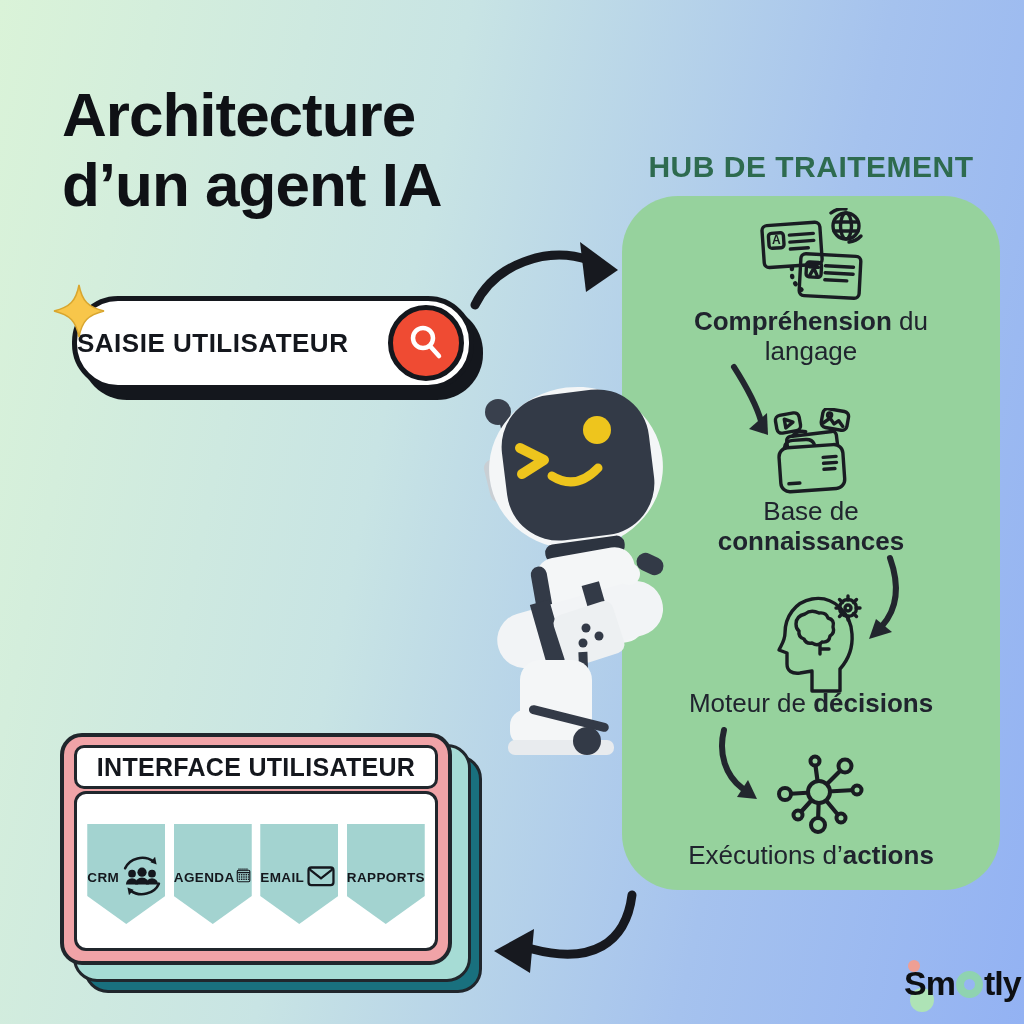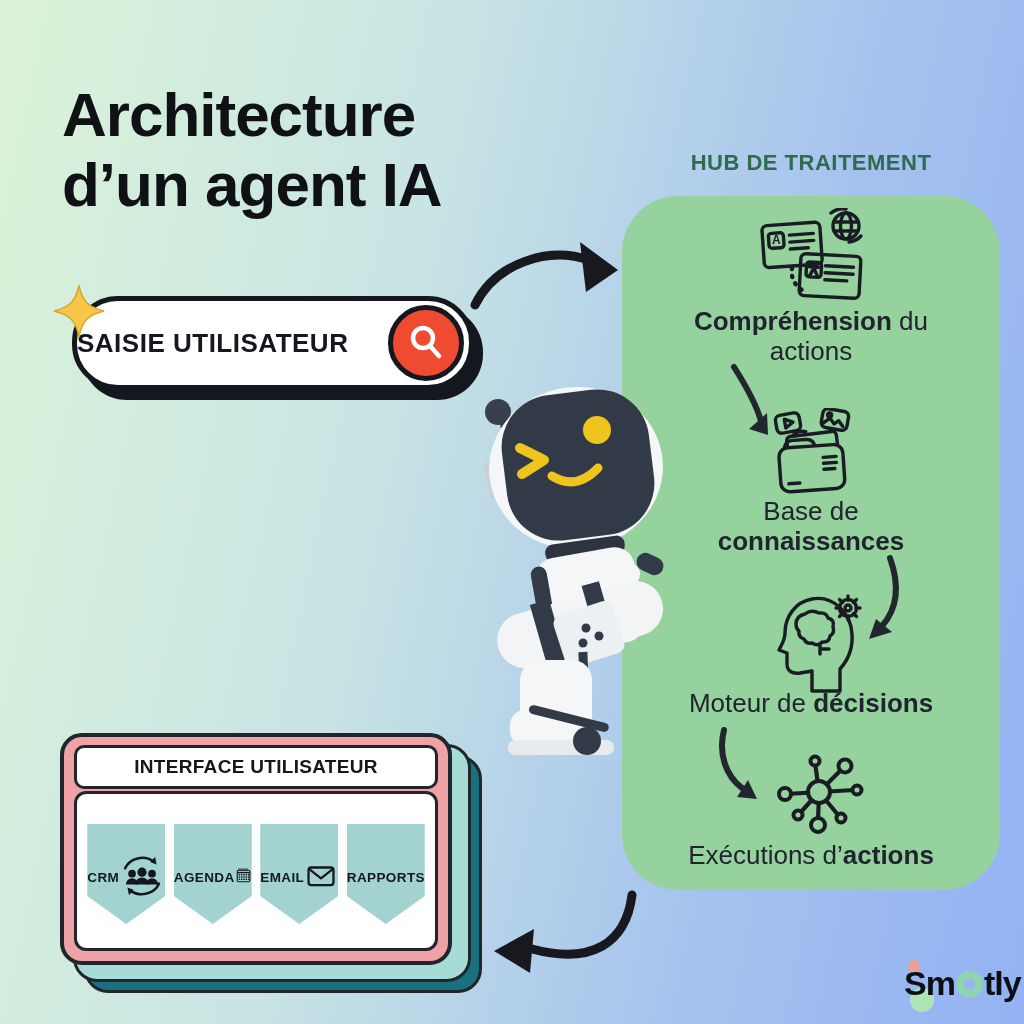--- a/index.html
+++ b/index.html
@@ -6,21 +6,21 @@
   body{font-family:"Liberation Sans", sans-serif;}
   .canvas{position:relative;width:1024px;height:1024px;overflow:hidden;
     background:linear-gradient(102deg,#daf3d8 0%,#c8e4e4 38%,#a5c2ee 72%,#93b2f3 100%);}
 
   
   .title{position:absolute;left:51px;top:80px;font-size:62px;line-height:1.13;
     font-weight:800;letter-spacing:-1px;color:#0f1115;margin-left:11px;}
 
   
   .hub-header{position:absolute;left:622px;top:150px;width:378px;text-align:center;
-    font-size:22px;font-weight:800;letter-spacing:.5px;color:#2e6b4f;}
+    font-size:30px;font-weight:800;letter-spacing:.5px;color:#2e6b4f;}
   .hub-panel{position:absolute;left:622px;top:196px;width:378px;height:694px;
     background:#96d29d;border-radius:56px;z-index:1;}
   .hub-icon{position:absolute;}
   .step-label{position:absolute;width:100%;text-align:center;font-size:26px;
     line-height:1.16;color:#20242e;}
   .step-label b{font-weight:700;}
   .step-label .inner{display:inline-block;}
   .w1 .inner{max-width:300px;}
   .w2 .inner{max-width:240px;}
   .nowrap{white-space:nowrap;}
@@ -38,21 +38,21 @@
 
   
   .ui-card{position:absolute;left:60px;top:733px;width:392px;height:232px;z-index:2;}
   .layer{position:absolute;border-radius:24px;border:3px solid #20262c;}
   .layer.dark{left:24px;top:22px;width:100%;height:100%;background:#19707e;}
   .layer.light{left:13px;top:11px;width:100%;height:100%;background:#a6dcd5;}
   .card-main{position:absolute;left:0;top:0;width:100%;height:100%;background:#f0a3a7;
     border:4px solid #20262c;border-radius:22px;box-sizing:border-box;}
   .card-title{position:absolute;left:10px;right:10px;top:8px;height:38px;background:#ffffff;
     border:3px solid #20262c;border-radius:10px;display:flex;align-items:center;justify-content:center;
-    font-size:19px;font-weight:800;letter-spacing:.3px;color:#14171d;}
+    font-size:25px;font-weight:800;letter-spacing:.3px;color:#14171d;}
   .card-body{position:absolute;left:10px;right:10px;top:54px;bottom:10px;background:#ffffff;
     border:3px solid #20262c;border-radius:12px;display:flex;justify-content:space-around;
     align-items:flex-start;padding:30px 6px 0 6px;box-sizing:border-box;}
   .bookmark{width:78px;height:100px;background:#a3d3d0;
     clip-path:polygon(0 0,100% 0,100% 72%,50% 100%,0 72%);
     display:flex;flex-direction:row;align-items:center;}
   .bookmark .bm-label{margin-top:7px;font-size:13.5px;font-weight:800;letter-spacing:.4px;color:#14171d;}
   .bookmark .bm-icon{margin-top:4px;}
 
   
@@ -101,21 +101,21 @@
           <rect x="50" y="55" width="15" height="15" rx="3"></rect>
           <path d="M53,60 h9 M57.5,61 l-4,8 M57.5,61 l4,8"></path>
           <path d="M69,58 h28 M69,65 h28 M69,72 h22"></path>
         </g>
         <path d="M36,60 Q34,74 46,82" stroke-dasharray="1,7" stroke-width="4.4"></path>
       </g>
       <text x="16" y="36" font-size="12" font-weight="bold" fill="#191c22" stroke="none">A</text>
     </svg>
 
     <div class="step-label w1" style="top:110px">
-      <span class="inner"><span></span><b>Compréhension</b><span> du actions</span></span>
+      <span class="inner"><span></span><b>Compréhension</b><span> du langage</span></span>
     </div>
 
     <svg class="mini-arrow" style="left:82px;top:165px" width="90" height="85" viewBox="0 0 90 85">
       <path d="M30,6 C44,28 53,46 57,60" stroke="#22262e" stroke-width="6" fill="none" stroke-linecap="round"></path>
       <polygon points="64,74 45,68 63,52" fill="#22262e"></polygon>
     </svg>
 
     <svg class="hub-icon" style="left:140px;top:212px" width="100" height="98" viewBox="0 0 100 98">
       <g stroke="#191c22" stroke-width="3.4" fill="none" stroke-linecap="round" stroke-linejoin="round">
         <g transform="rotate(-10 26 15)">

